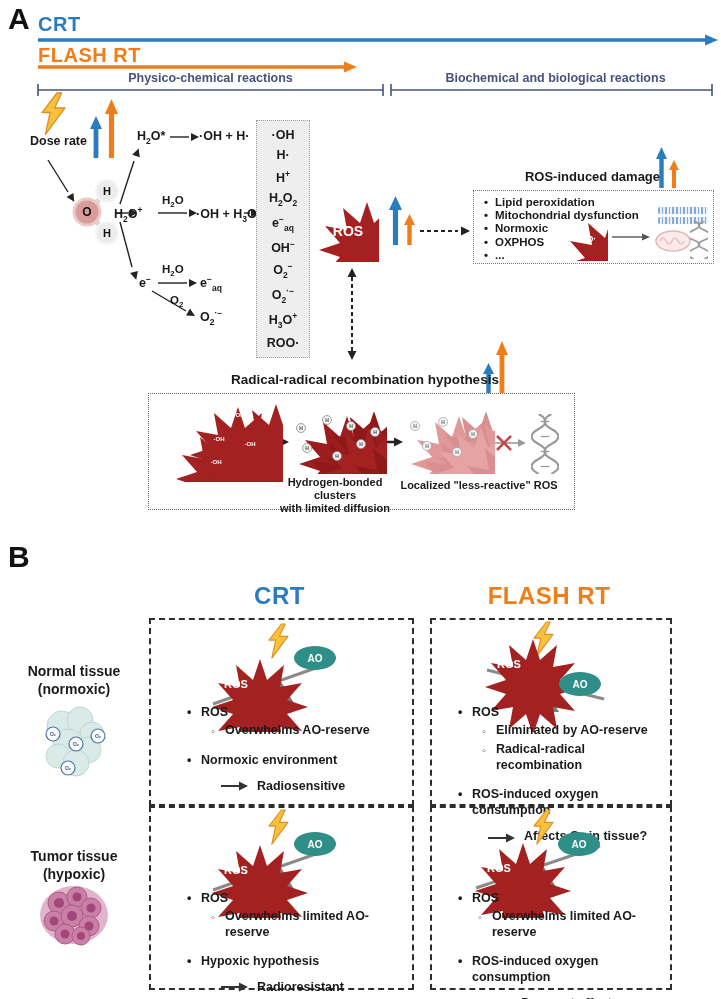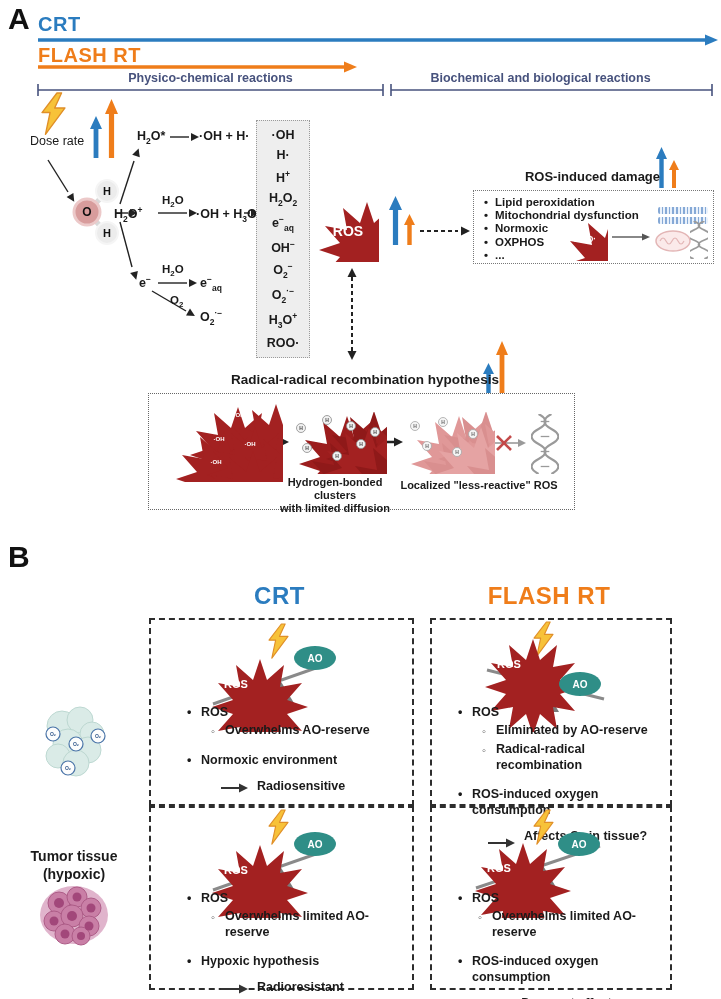--- a/index.html
+++ b/index.html
@@ -1,19 +1,19 @@
 <!DOCTYPE html>
 <html><head>
 <meta charset="utf-8">
 <style>
   html,body{margin:0;padding:0;background:#ffffff;}
   .fig{position:relative;width:721px;height:999px;background:#ffffff;overflow:hidden;
        font-family:"Liberation Sans","DejaVu Sans",sans-serif;color:#1a1a1a;}
   .abs{position:absolute;}
-  .b{font-weight:400;}
+  .b{font-weight:700;}
   .panel-label{font-size:30px;font-weight:700;color:#111;}
   .crt-label{font-size:20px;font-weight:700;color:#2b7cbf;letter-spacing:.5px;}
   .flash-label{font-size:20px;font-weight:700;color:#ef7d1a;letter-spacing:.5px;}
   .phase-label{font-size:12.5px;font-weight:700;color:#47527d;text-align:center;}
   .chem{font-size:12.5px;font-weight:700;white-space:nowrap;}
   .chem sub,.chem sup{font-size:68%;}
   .speciesbox{left:256px;top:120px;width:52px;height:228px;background:#eeeeee;
       border:1.6px dotted #9a9a9a;display:flex;flex-direction:column;justify-content:space-around;
       align-items:center;padding:4px 0;}
   .speciesbox .chem{font-size:12.5px;}
@@ -29,40 +29,40 @@
   .hdr-crt{font-size:24px;font-weight:700;color:#2b7cbf;text-align:center;letter-spacing:.5px;}
   .hdr-flash{font-size:24px;font-weight:700;color:#ef7d1a;text-align:center;letter-spacing:.5px;}
   .rowlabel{font-size:14px;font-weight:700;text-align:center;white-space:pre-line;line-height:1.25;}
   .quad{position:absolute;border:2px dashed #2d2d2d;}
   .q-content{position:absolute;font-size:12.5px;font-weight:700;line-height:16px;}
   .q-content .row{display:flex;align-items:flex-start;margin-top:2px;}
   .q-content .dot{width:14px;flex:none;}
   .q-content .sub{margin-left:24px;}
   .q-content .sub .dot{width:14px;color:#555;font-size:11px;padding-top:1px;}
   .q-content .gap{margin-top:13px;}
-  .q-content .concl{margin-top:10px;display:flex;align-items:flex-end;gap:8px;}
+  .q-content .concl{margin-top:10px;display:flex;align-items:center;gap:8px;}
   .q-content .concl .txt{white-space:pre-line;}
 </style>
 </head>
 <body>
 
 <div class="fig">
 
   <svg width="0" height="0" style="position:absolute" aria-hidden="true">
     <defs>
       <polygon id="star12" points="98,50 77,57 92,74 70,70 74,92 57,77 50,98 43,77 26,92 30,70 8,74 23,57 2,50 23,43 8,26 30,30 26,8 43,23 50,2 57,23 74,8 70,30 92,26 77,43"></polygon>
       <polygon id="bolt" points="13,0 0,17 7,17 3,36 20,13 11,13 17,0"></polygon>
     </defs>
   </svg>
 
   <div class="abs panel-label" style="left:8px;top:2px">A</div>
   <div class="abs crt-label" style="left:38px;top:13px">CRT</div>
   <div class="abs flash-label" style="left:38px;top:44px">FLASH RT</div>
   <div class="abs phase-label" style="left:38px;top:71px;width:345px">Physico-chemical reactions</div>
-  <div class="abs phase-label" style="left:380px;top:71px;width:321px">Biochemical and biological reactions</div>
+  <div class="abs phase-label" style="left:395px;top:71px;width:321px">Biochemical and biological reactions</div>
   <div class="abs b" style="left:30px;top:134px;font-size:12.5px">Dose rate</div>
 
   <svg class="abs" style="left:0;top:0" width="721" height="540">
 
     <g>
       <line x1="38" y1="40" x2="706" y2="40" stroke="#2b7cbf" stroke-width="3.5"></line>
       <polygon points="705,34.5 718,40 705,45.5" fill="#2b7cbf"></polygon>
     </g>
     <g>
       <line x1="38" y1="67" x2="345" y2="67" stroke="#ef7d1a" stroke-width="3.5"></line>
@@ -308,20 +308,22 @@
       <line x1="6" y1="21" x2="14" y2="21" stroke="#9a9a9a" stroke-width="1.2"></line>
       <line x1="6" y1="35" x2="14" y2="35" stroke="#9a9a9a" stroke-width="1.2"></line>
       <line x1="6" y1="49" x2="14" y2="49" stroke="#9a9a9a" stroke-width="1.2"></line>
     </svg>
   </div>
 
   <div class="abs panel-label" style="left:8px;top:540px">B</div>
   <div class="abs hdr-crt" style="left:149px;top:582px;width:261px">CRT</div>
   <div class="abs hdr-flash" style="left:430px;top:582px;width:238px">FLASH RT</div>
 
+  <div class="abs rowlabel" style="left:14px;top:663px;width:120px">Normal tissue
+(normoxic)</div>
   <svg class="abs" style="left:38px;top:700px" width="72" height="82">
     <g fill="#d9eae6" stroke="#b9d6cf" stroke-width="1" opacity="0.95">
       <circle cx="24" cy="26" r="15"></circle>
         <circle cx="42" cy="20" r="13"></circle>
         <circle cx="54" cy="34" r="12"></circle>
       <circle cx="30" cy="44" r="15"></circle>
         <circle cx="50" cy="50" r="13"></circle>
         <circle cx="20" cy="56" r="12"></circle>
         <circle cx="38" cy="63" r="13"></circle>
     </g>

